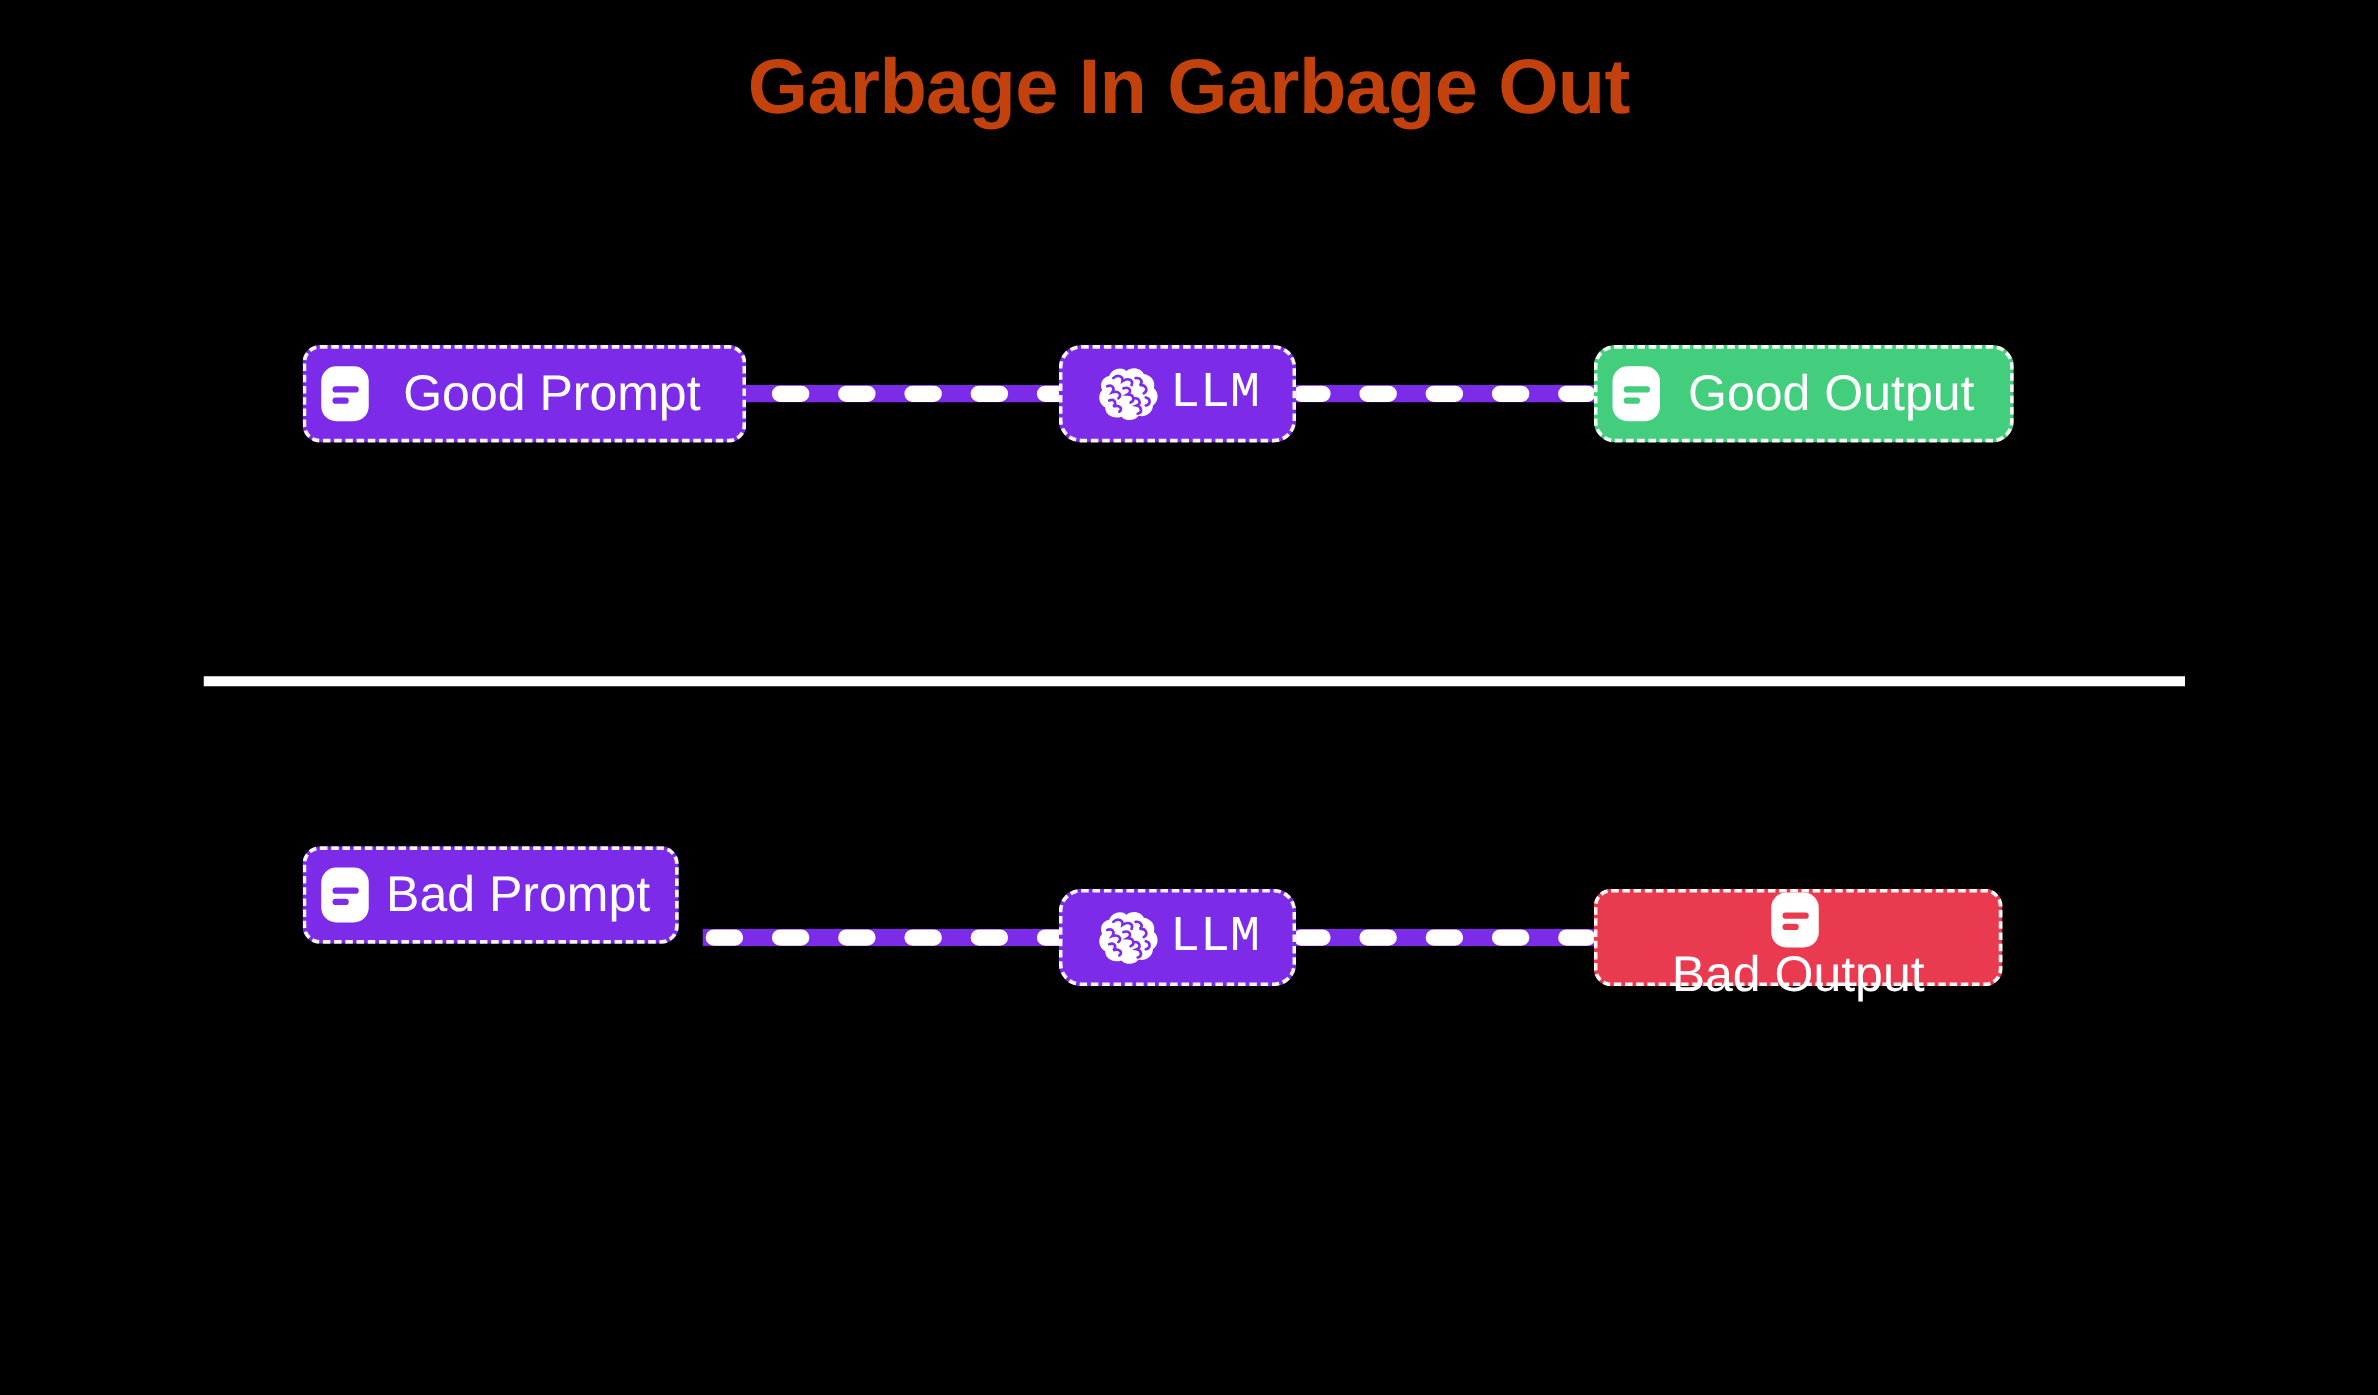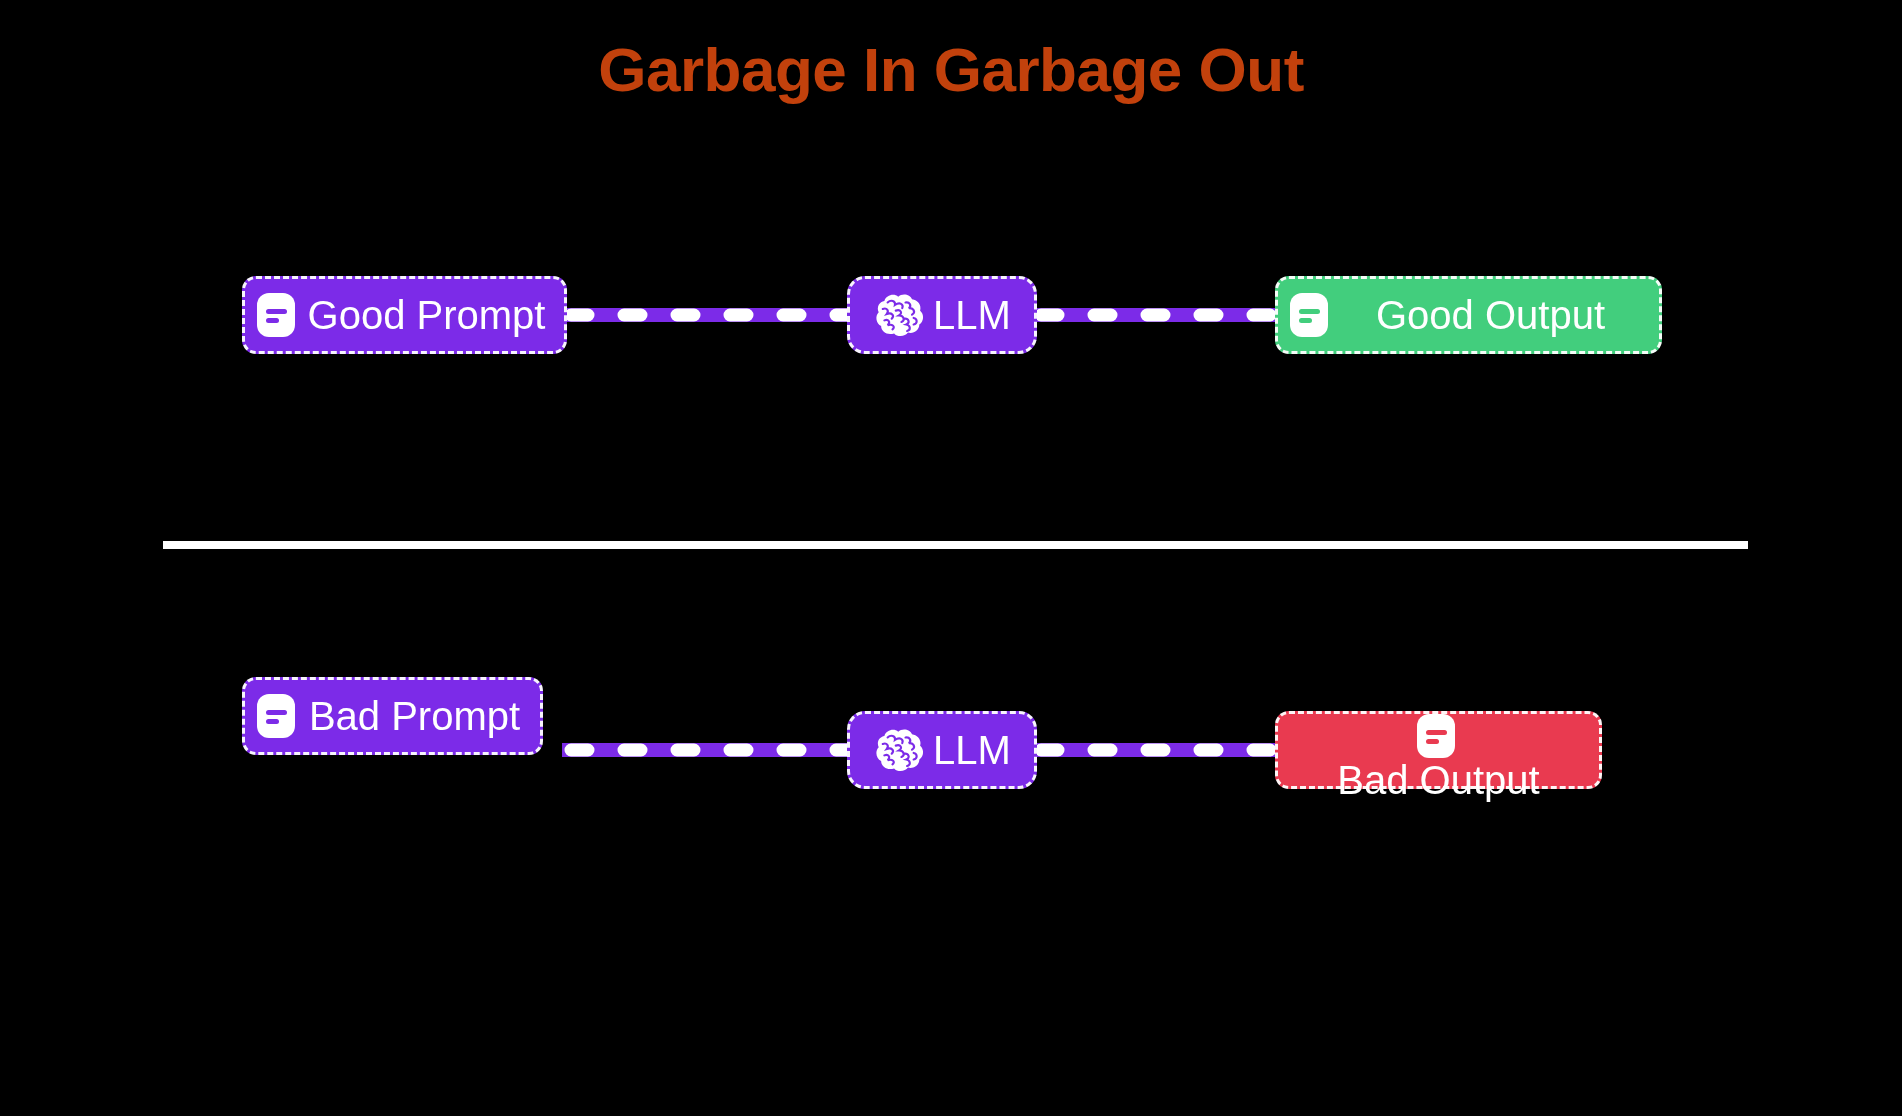--- a/index.html
+++ b/index.html
@@ -39,29 +39,29 @@
     color:#fff;
     font-size:40px;
     font-weight:500;
     white-space:nowrap;
     cursor:grab;
   }
   .node.purple{background:var(--purple,#7C2BE8);}
   .node.green{background:var(--green,#42CE7D);}
   .node.red{background:var(--red,#E93A50);flex-direction:column;}
 
-  #node-good-prompt{left:242px;top:276px;width:325px;}
+  #node-good-prompt{left:242px;top:276px;width:355px;}
   #node-llm-good   {left:847px;top:276px;width:190px;border-radius:18px;justify-content:center;padding:0 8px;}
-  #node-good-output{left:1275px;top:276px;width:387px;}
+  #node-good-output{left:1275px;top:276px;width:336px;border-radius:17px;}
   #node-bad-prompt {left:242px;top:677px;width:301px;}
   #node-llm-bad    {left:847px;top:711px;width:190px;border-radius:18px;justify-content:center;padding:0 8px;}
   #node-bad-output {left:1275px;top:711px;width:327px;}
 
   .node-label{flex:1;text-align:center;}
-  .llm-label{flex:0 0 auto;margin-left:8px;}
+  .llm-label{flex:0 0 auto;margin-left:8px;font-family:Liberation Mono, monospace;}
 
   
   .msg-icon{
     position:relative;
     flex:0 0 auto;
     width:38px;height:44px;
     background:#fff;
     border-radius:12px;
     margin-right:6px;
   }

